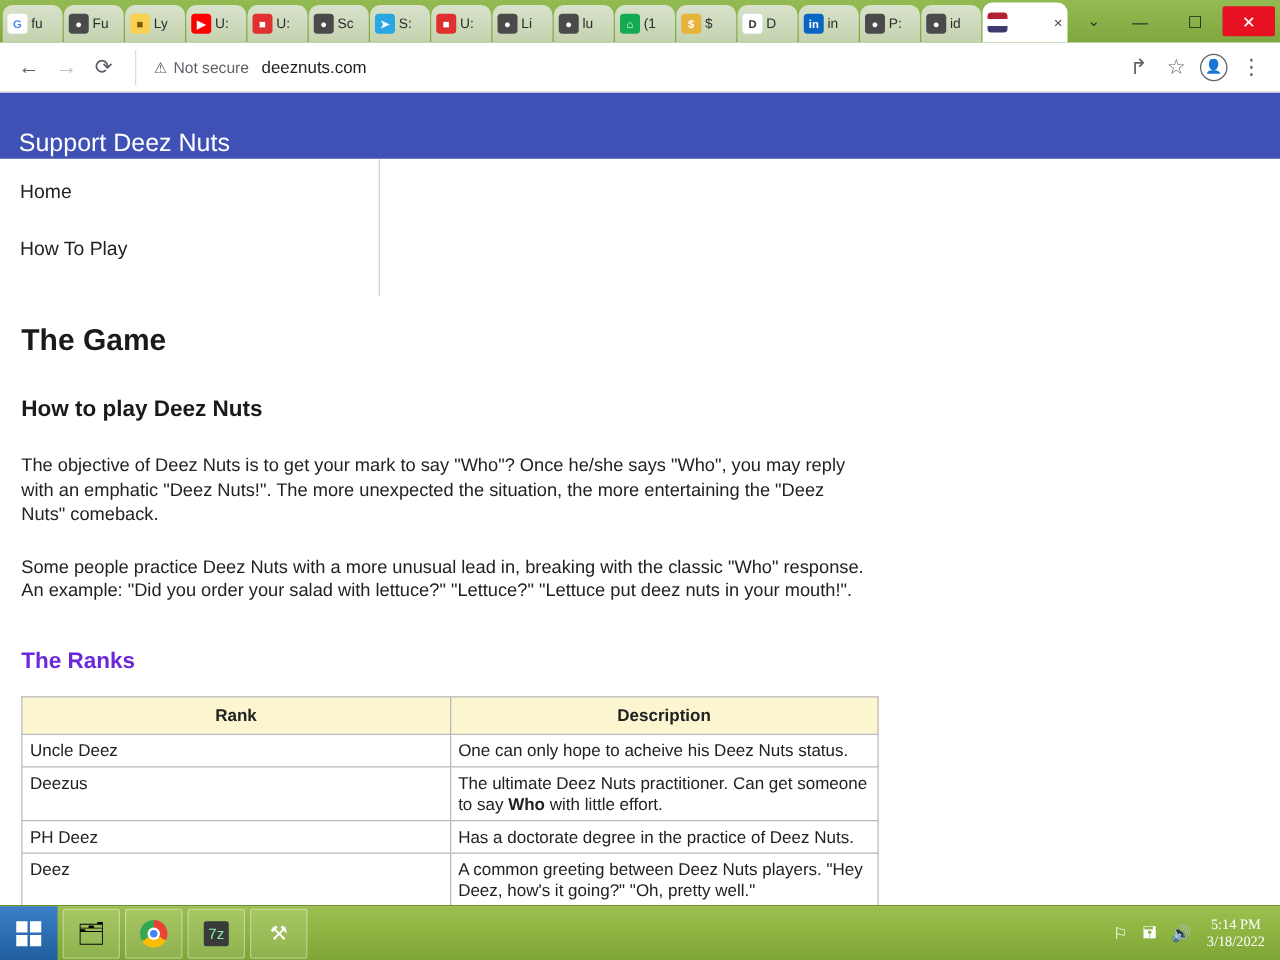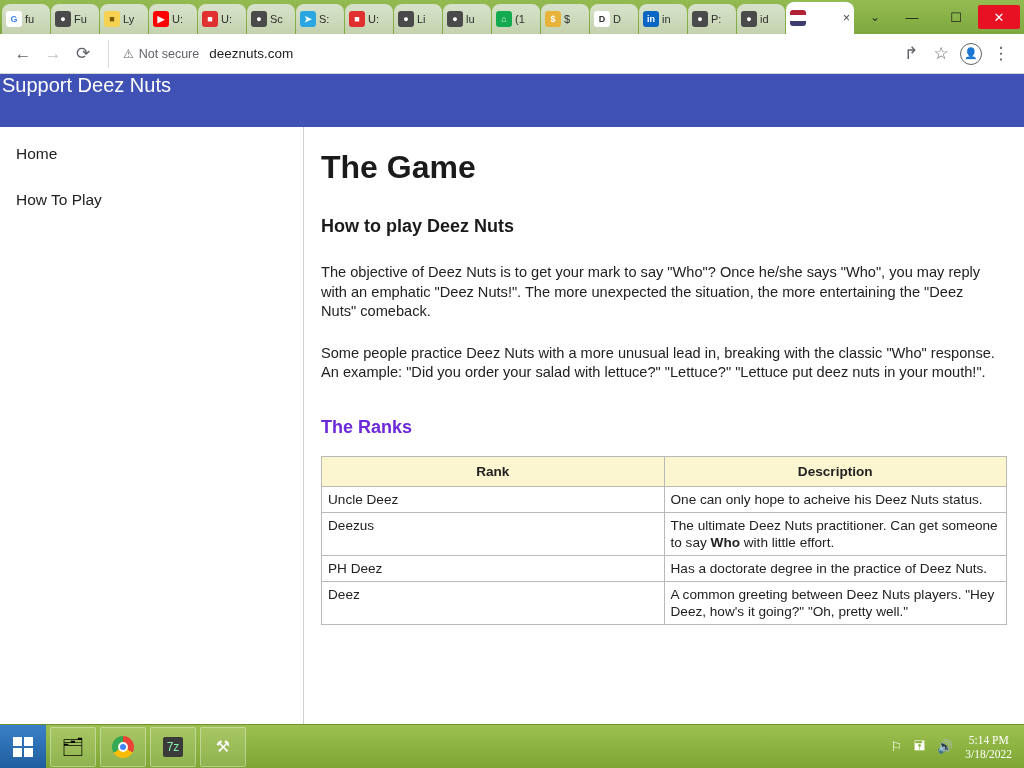--- a/index.html
+++ b/index.html
@@ -136,45 +136,45 @@
     font-size: 11px; color: #5f6368;
   }
 
   
   .page { flex: 1; background: #fff; overflow: hidden; position: relative; }
   .site-header {
     background: #3f51b5;
     color: #fff;
     height: 53px;
     display: flex;
-    align-items: flex-start;
-    padding-left: 2px;
+    align-items: flex-end;
+    padding-left: 15px;
     font-size: 20px;
   }
-  .site-body { display: flex; height: calc(100% - 53px); }
+  .site-body { display: flex; height: calc(100% - 53px); flex-direction: column; }
   .sidebar {
     width: 304px;
     border-right: 1px solid #cfcfcf;
     padding: 18px 0 0 16px;
     flex: none;
   }
   .side-link {
     display: block;
     font-size: 15.5px;
     color: #222;
     margin-bottom: 28px;
     cursor: pointer;
     text-decoration: none;
   }
   .content {
     flex: 1;
     padding: 22px 20px 0 17px;
     overflow: hidden;
   }
-  h1.page-title { font-size: 32px; font-weight: bold; margin: 0 0 30px 0; color: #1a1a1a; }
+  h1.page-title { font-size: 24px; font-weight: bold; margin: 0 0 30px 0; color: #1a1a1a; }
   h2.sub-title { font-size: 18px; font-weight: bold; margin: 0 0 26px 0; color: #1a1a1a; }
   p.para { font-size: 14.6px; line-height: 19.5px; color: #222; margin: 0 0 22px 0; max-width: 680px; }
   h2.ranks-title { font-size: 18px; font-weight: bold; margin: 34px 0 18px 0; color: #6d28d9; }
 
   table.ranks {
     border-collapse: collapse;
     width: 686px;
     font-size: 13.6px;
     color: #222;
     table-layout: fixed;

